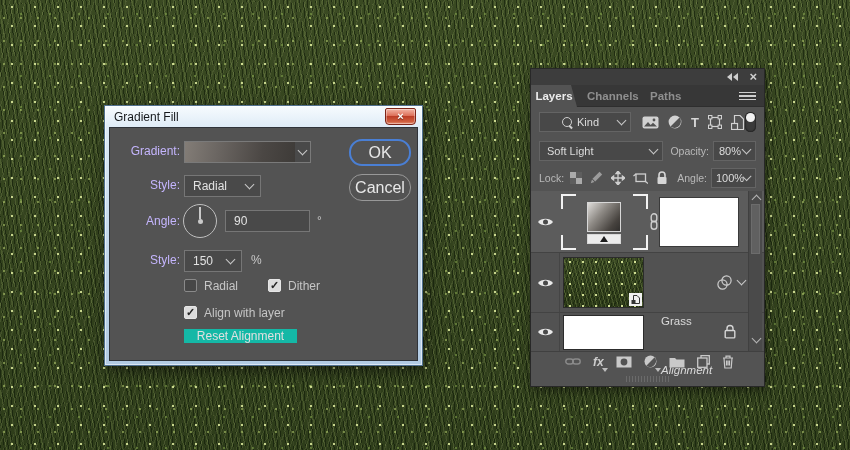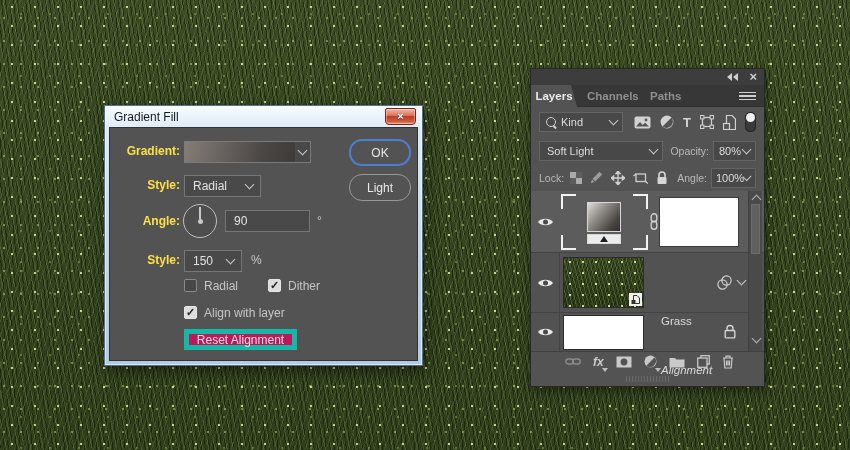--- a/index.html
+++ b/index.html
@@ -39,60 +39,60 @@
   .dlg-close{
     position:absolute;top:2px;right:6px;width:29px;height:15px;
     background:linear-gradient(#f3b5a6,#dc6f58 45%,#bc3d27 50%,#d0603f 85%,#e8987f);
     border:1px solid #7d2417;border-radius:2px 2px 4px 4px;
     display:flex;align-items:center;justify-content:center;
     color:#fff;font-size:11px;font-weight:bold;line-height:1;
     text-shadow:0 1px 1px rgba(0,0,0,.45);box-shadow:inset 0 0 0 1px rgba(255,255,255,.35);
     cursor:default;
   }
   .dlg-content{position:absolute;left:4px;top:21px;right:4px;bottom:4px;background:#535353;border:1px solid #30343a;}
-  .dlg-label{position:absolute;width:70px;text-align:right;font-size:12px;color:#fde047;font-weight:bold;}
+  .dlg-label{position:absolute;width:70px;text-align:right;font-size:12px;color:#c4b5fd;}
   .field{position:absolute;background:#494949;border:1px solid #767676;box-sizing:border-box;display:flex;align-items:center;font-size:12px;color:#e2e2e2;}
   .field .val{padding-left:8px;}
   .chev{width:6px;height:6px;border-right:1.6px solid #c9c9c9;border-bottom:1.6px solid #c9c9c9;transform:rotate(45deg);margin-top:-3px;}
   .field .chev{margin-left:auto;margin-right:7px;}
   .grad-swatch{position:absolute;left:74px;top:13px;width:112px;height:22px;box-sizing:border-box;border:1px solid #7a7a7a;
     background:linear-gradient(100deg,#837d77,#6b6662 30%,#4b4744 70%,#3e3b38);}
   .grad-chevbtn{position:absolute;left:185px;top:13px;width:16px;height:22px;box-sizing:border-box;border:1px solid #7a7a7a;border-left:none;background:#494949;display:flex;align-items:center;justify-content:center;}
   .pill-btn{position:absolute;left:239px;width:62px;height:27px;box-sizing:border-box;border-radius:13px;background:transparent;
-    display:flex;align-items:center;justify-content:center;font-size:12px;color:#e8e8e8;}
+    display:flex;align-items:center;justify-content:center;font-size:16px;color:#e8e8e8;}
   .ok-btn{top:11px;border:2px solid #4a7fd4;}
   .cancel-btn{top:46px;border:1px solid #989898;}
   .dial{position:absolute;left:73px;top:76px;width:34px;height:34px;border:1.5px solid #bfbfbf;border-radius:50%;background:#4e4e4e;box-sizing:border-box;}
   .dial .needle{position:absolute;left:50%;top:2px;width:2px;height:12px;margin-left:-1px;background:#c9c9c9;}
   .dial .hub{position:absolute;left:50%;top:50%;width:5px;height:5px;margin:-2.5px 0 0 -2.5px;border-radius:50%;background:#c9c9c9;}
   .unit{position:absolute;font-size:12px;color:#c8c8c8;}
   .cb{position:absolute;width:13px;height:13px;box-sizing:border-box;border-radius:2px;}
   .cb.off{background:#474747;border:1px solid #8a8a8a;}
   .cb.on{background:#dcdcdc;border:1px solid #e6e6e6;color:#262626;font-size:11px;font-weight:bold;display:flex;align-items:center;justify-content:center;line-height:1;}
   .cb-label{position:absolute;font-size:12px;color:#c6c6c6;}
-  .reset-btn{position:absolute;left:74px;top:201px;width:113px;height:21px;box-sizing:border-box;background:#be185d;border:5px solid #14b8a6;
+  .reset-btn{position:absolute;left:74px;top:201px;width:113px;height:14px;box-sizing:border-box;background:#be185d;border:7px solid #14b8a6;
     display:flex;align-items:center;justify-content:center;font-size:12px;color:#e0e0e0;}
   
   .panel{position:absolute;left:530px;top:68px;width:233px;height:317px;background:#535353;border:1px solid #282828;box-sizing:content-box;box-shadow:2px 4px 10px rgba(0,0,0,.4);font-size:11px;color:#d6d6d6;}
   .p-topstrip{position:absolute;left:0;top:0;right:0;height:16px;background:#3d3d3d;}
   .tri-l{width:0;height:0;border-top:4px solid transparent;border-bottom:4px solid transparent;border-right:5px solid #cfcfcf;display:inline-block;}
   .collapse-ic{position:absolute;right:26px;top:4px;display:flex;gap:1px;}
   .close-ic{position:absolute;right:7px;top:1px;color:#d0d0d0;font-size:13px;font-weight:bold;line-height:14px;}
   .p-tabs{position:absolute;left:0;top:16px;right:0;height:22px;background:#373737;border-bottom:1px solid #2e2e2e;box-sizing:border-box;}
   .tab{position:absolute;top:0;height:22px;line-height:22px;font-size:11.5px;}
   .tab.active{left:0;width:46px;background:#535353;color:#ececec;text-align:center;clip-path:polygon(0 0,calc(100% - 6px) 0,100% 100%,0 100%);font-weight:bold;}
   .tab.inactive{color:#8f8f8f;font-weight:bold;}
   .hamburger{position:absolute;right:8px;top:7px;width:17px;height:9px;background:repeating-linear-gradient(#cfcfcf 0 1.5px,transparent 1.5px 3.5px);}
   .p-row{position:absolute;left:0;right:0;display:flex;align-items:center;padding:0 8px;box-sizing:border-box;}
   .combo{display:flex;align-items:center;background:#484848;border:1px solid #646464;box-sizing:border-box;height:20px;color:#dcdcdc;}
   .combo .chev{margin-left:auto;margin-right:5px;}
   .icon-btn{display:flex;align-items:center;justify-content:center;color:#d2d2d2;}
   .p-label{color:#b9b9b9;font-size:10.5px;}
   
-  .kind-combo{width:84px;}
+  .kind-combo{width:92px;padding-left:16px;}
   .mag{width:8px;height:8px;border:1.4px solid #cfcfcf;border-radius:50%;position:relative;margin:0 5px 0 6px;flex:none;}
   .mag:after{content:"";position:absolute;left:7px;top:7px;width:4px;height:1.6px;background:#cfcfcf;transform:rotate(45deg);transform-origin:0 0;}
   .filter-toggle{margin-left:auto;width:11px;height:20px;border-radius:6px;background:#3a3a3a;position:relative;box-shadow:inset 0 0 2px #000;}
   .filter-toggle .ball{position:absolute;left:1px;top:1px;width:9px;height:9px;border-radius:50%;background:#f2f2f2;}
   
   .p-list{position:absolute;left:0;top:122px;right:0;height:160px;background:#525252;}
   .l-row{position:absolute;left:0;right:0;border-bottom:1px solid #434343;box-sizing:border-box;}
   .l-row .eye{position:absolute;left:6px;top:50%;transform:translateY(-50%);}
   .eyecol-line{position:absolute;left:28px;top:0;bottom:0;width:1px;background:#454545;}
   .brackets{position:absolute;left:30px;top:3px;width:87px;height:56px;}
@@ -141,21 +141,21 @@
     <div class="pill-btn ok-btn">
         <span>OK</span>
       </div>
 
     <div class="dlg-label" style="top:50px;">Style:</div>
     <div class="field" style="left:74px;top:47px;width:77px;height:22px;">
       <span class="val">Radial</span>
       <span class="chev"></span>
     </div>
     <div class="pill-btn cancel-btn">
-        <span>Light</span>
+        <span>Cancel</span>
       </div>
 
     <div class="dlg-label" style="top:86px;">Angle:</div>
     <div class="dial">
       <span class="needle"></span>
       <span class="hub"></span>
     </div>
     <div class="field" style="left:115px;top:82px;width:85px;height:22px;">
       <span class="val">90</span>
     </div>

